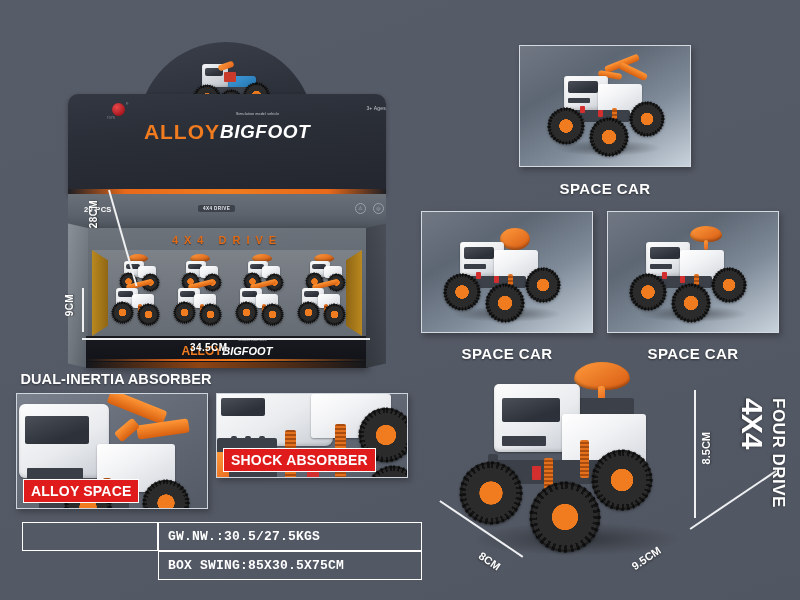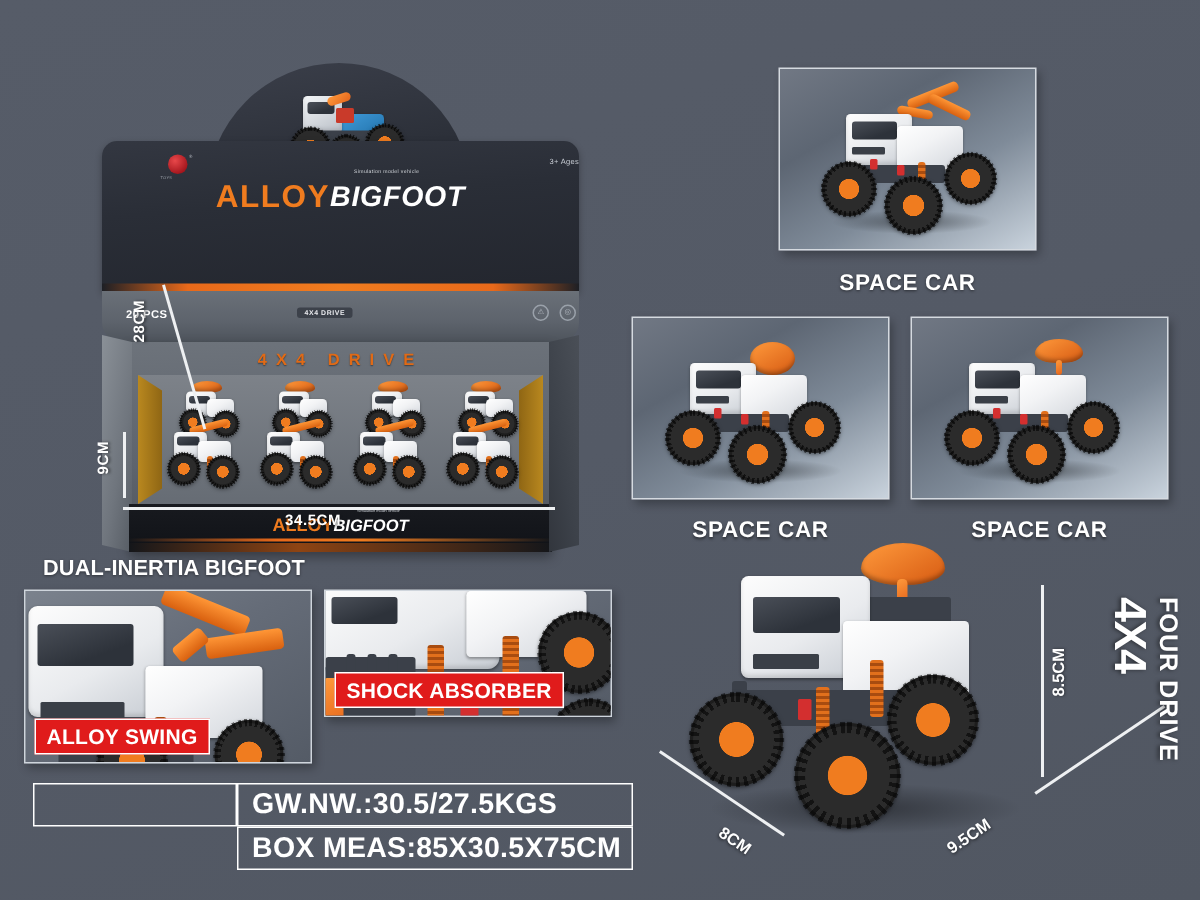--- a/index.html
+++ b/index.html
@@ -203,22 +203,22 @@
   .feat-tag {
     position:absolute; background:#e01b1b; color:#fff;
     font-size:14px; font-weight:700; letter-spacing:.2px;
     padding:3px 7px; border:1.5px solid #ffffff; white-space:nowrap;
   }
 
   
   #spec-table { position:absolute; left:22px; top:522px; width:400px; height:58px; }
   .sp-cell {
     position:absolute; border:1.5px solid #ffffff; color:#ffffff;
-    font-size:19px; font-weight:700; letter-spacing:.2px;
-    display:flex; align-items:center; white-space:nowrap;
+    font-size:13px; font-weight:700; letter-spacing:.2px;
+    display:flex; align-items:center; white-space:nowrap;font-family:Liberation Mono, monospace;
   }
   .sp-cell.pad { padding-left:9px; }
 
   
   .hero-dim-txt {
     position:absolute; color:#ffffff; font-size:11px; font-weight:700;
     text-shadow:0 1px 2px rgba(0,0,0,.5);
   }
   #hero-4x4 {
     position:absolute; left:735px; top:398px;
@@ -421,36 +421,36 @@
       <div class="t-red" style="left:32px; top:48px; width:5px; height:7px;"></div>
       <div class="t-red" style="left:50px; top:52px; width:5px; height:7px;"></div>
       <div class="t-spring" style="left:64px; top:50px; width:5px; height:18px;"></div>
       <div class="t-wheel" style="left:0px; top:50px; width:36px; height:36px;"></div>
       <div class="t-wheel" style="left:82px; top:44px; width:34px; height:34px;"></div>
       <div class="t-wheel" style="left:42px; top:60px; width:38px; height:38px;"></div>
     </div>
   </div>
   <div class="panel-cap" style="left:607px; top:345px; width:172px;">SPACE CAR</div>
 
-  <div class="feat-title" style="left:16px; top:371px; width:200px; text-align:center;">DUAL-INERTIA BIGFOOT</div>
+  <div class="feat-title" style="left:16px; top:371px; width:200px; text-align:center;">DUAL-INERTIA ABSORBER</div>
   <div class="feat-panel" style="left:16px; top:393px; width:192px; height:116px;">
     <div class="truck" style="left:-6px; top:2px; width:210px; height:120px;">
       <div class="t-cab" style="left:8px; top:8px; width:90px; height:74px; border-radius:6px;"></div>
       <div class="t-glass" style="left:14px; top:20px; width:64px; height:28px;"></div>
       <div class="t-grille" style="left:16px; top:72px; width:56px; height:12px;"></div>
       <div class="t-arm" style="left:96px; top:4px; width:60px; height:14px; transform:rotate(22deg);"></div>
       <div class="t-arm" style="left:126px; top:26px; width:52px; height:14px; transform:rotate(-8deg);"></div>
       <div class="t-arm" style="left:104px; top:28px; width:24px; height:12px; transform:rotate(-40deg);"></div>
       <div class="t-body" style="left:86px; top:48px; width:78px; height:48px;"></div>
       <div class="t-spring" style="left:92px; top:82px; width:8px; height:32px;"></div>
       <div class="t-dark" style="left:28px; top:92px; width:90px; height:22px;"></div>
       <div class="t-wheel" style="left:54px; top:88px; width:46px; height:46px;"></div>
       <div class="t-wheel" style="left:132px; top:84px; width:46px; height:46px;"></div>
     </div>
-    <div class="feat-tag" style="left:6px; bottom:5px;">ALLOY SWING</div>
+    <div class="feat-tag" style="left:6px; bottom:5px;">ALLOY SPACE</div>
   </div>
 
   <div class="feat-panel" style="left:216px; top:393px; width:192px; height:85px;">
     <div class="truck" style="left:-10px; top:-4px; width:215px; height:125px;">
       <div class="t-cab" style="left:6px; top:0px; width:120px; height:56px; border-radius:8px;"></div>
       <div class="t-glass" style="left:14px; top:8px; width:44px; height:18px;"></div>
       <div class="t-body" style="left:104px; top:4px; width:80px; height:44px;"></div>
       <div class="t-dark" style="left:10px; top:48px; width:60px; height:40px;"></div>
       <div class="t-dark" style="left:24px; top:46px; width:6px; height:34px;"></div>
       <div class="t-dark" style="left:38px; top:46px; width:6px; height:34px;"></div>
@@ -462,21 +462,21 @@
       <div class="t-wheel" style="left:152px; top:18px; width:54px; height:54px;"></div>
       <div class="t-wheel" style="left:160px; top:76px; width:52px; height:52px;"></div>
       <div class="t-dark" style="left:60px; top:96px; width:100px; height:26px;"></div>
     </div>
     <div class="feat-tag" style="left:6px; bottom:5px;">SHOCK ABSORBER</div>
   </div>
 
   <div id="spec-table">
     <div class="sp-cell" style="left:0; top:0; width:136px; height:29px;"></div>
     <div class="sp-cell pad" style="left:136px; top:0; width:264px; height:29px;">GW.NW.:30.5/27.5KGS</div>
-    <div class="sp-cell pad" style="left:136px; top:29px; width:264px; height:29px;">BOX MEAS:85X30.5X75CM</div>
+    <div class="sp-cell pad" style="left:136px; top:29px; width:264px; height:29px;">BOX SWING:85X30.5X75CM</div>
   </div>
 
   <div style="position:absolute; left:452px; top:362px; width:260px; height:200px;">
     <div class="t-shadow" style="left:20px; top:160px; width:210px; height:34px;"></div>
     <div class="t-dish" style="left:122px; top:0px; width:56px; height:28px;"></div>
     <div class="t-orange" style="left:146px; top:24px; width:7px; height:16px;"></div>
     <div class="t-dark" style="left:116px; top:36px; width:66px; height:20px;"></div>
     <div class="t-cab" style="left:42px; top:22px; width:86px; height:68px; border-radius:5px;"></div>
     <div class="t-glass" style="left:50px; top:36px; width:58px; height:24px;"></div>
     <div class="t-grille" style="left:50px; top:74px; width:44px; height:10px;"></div>

